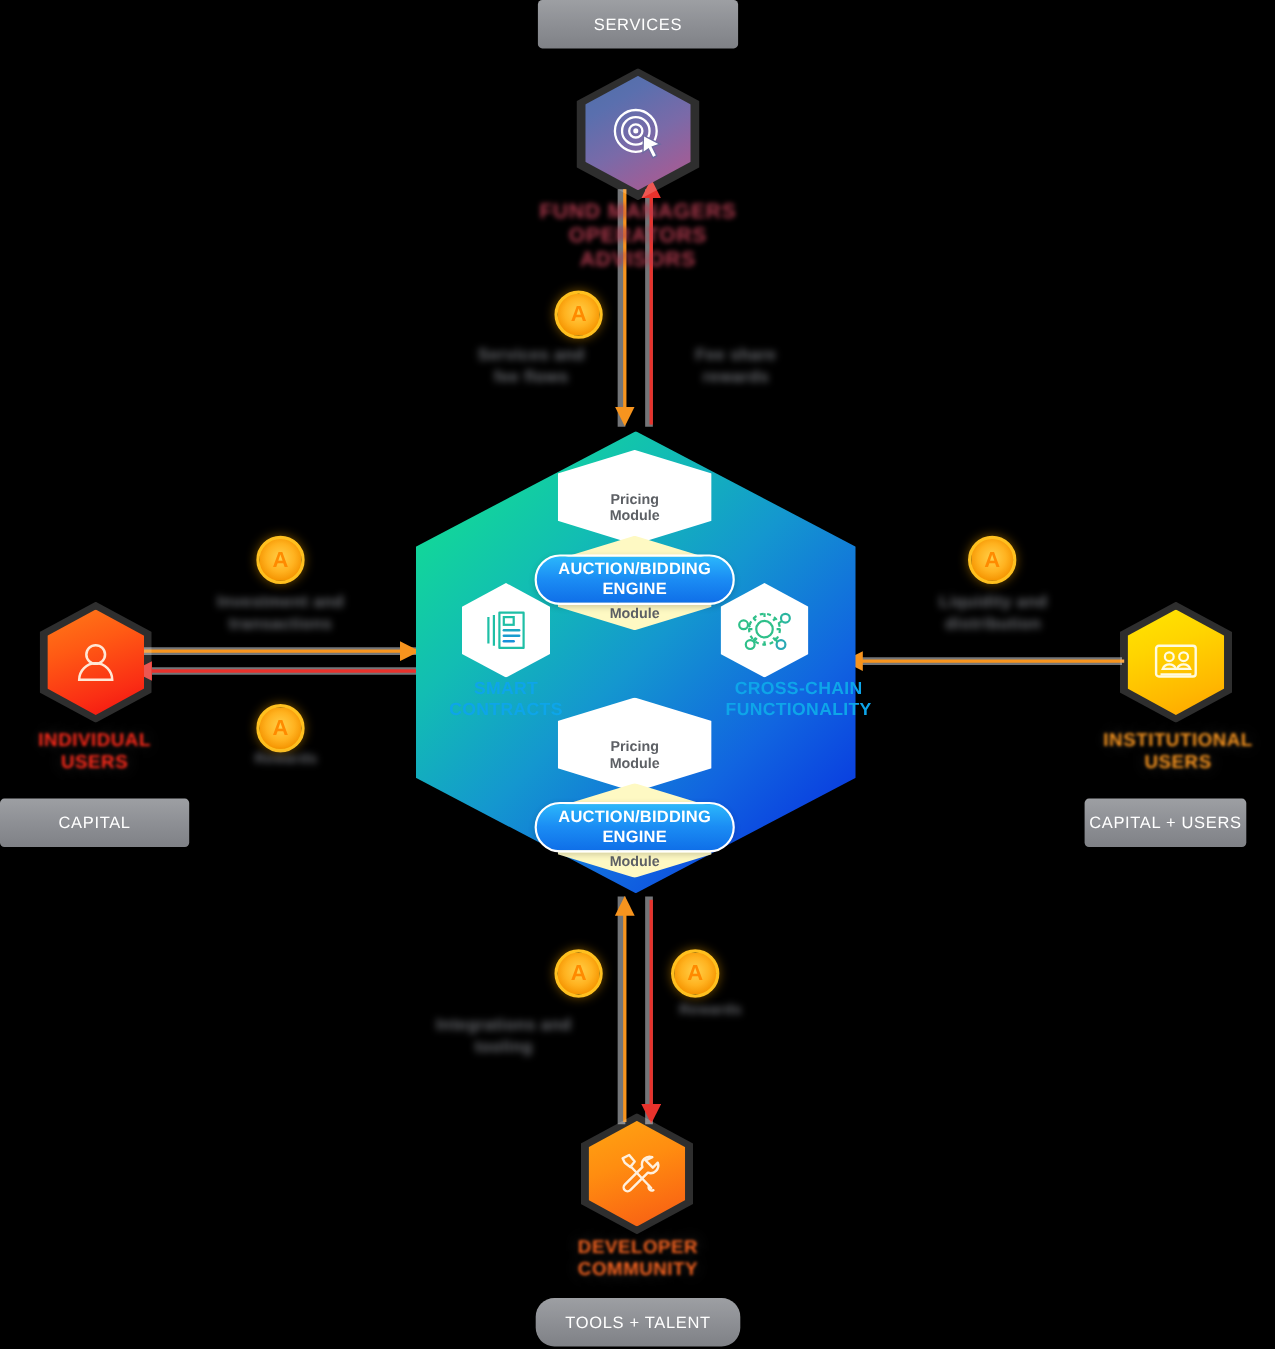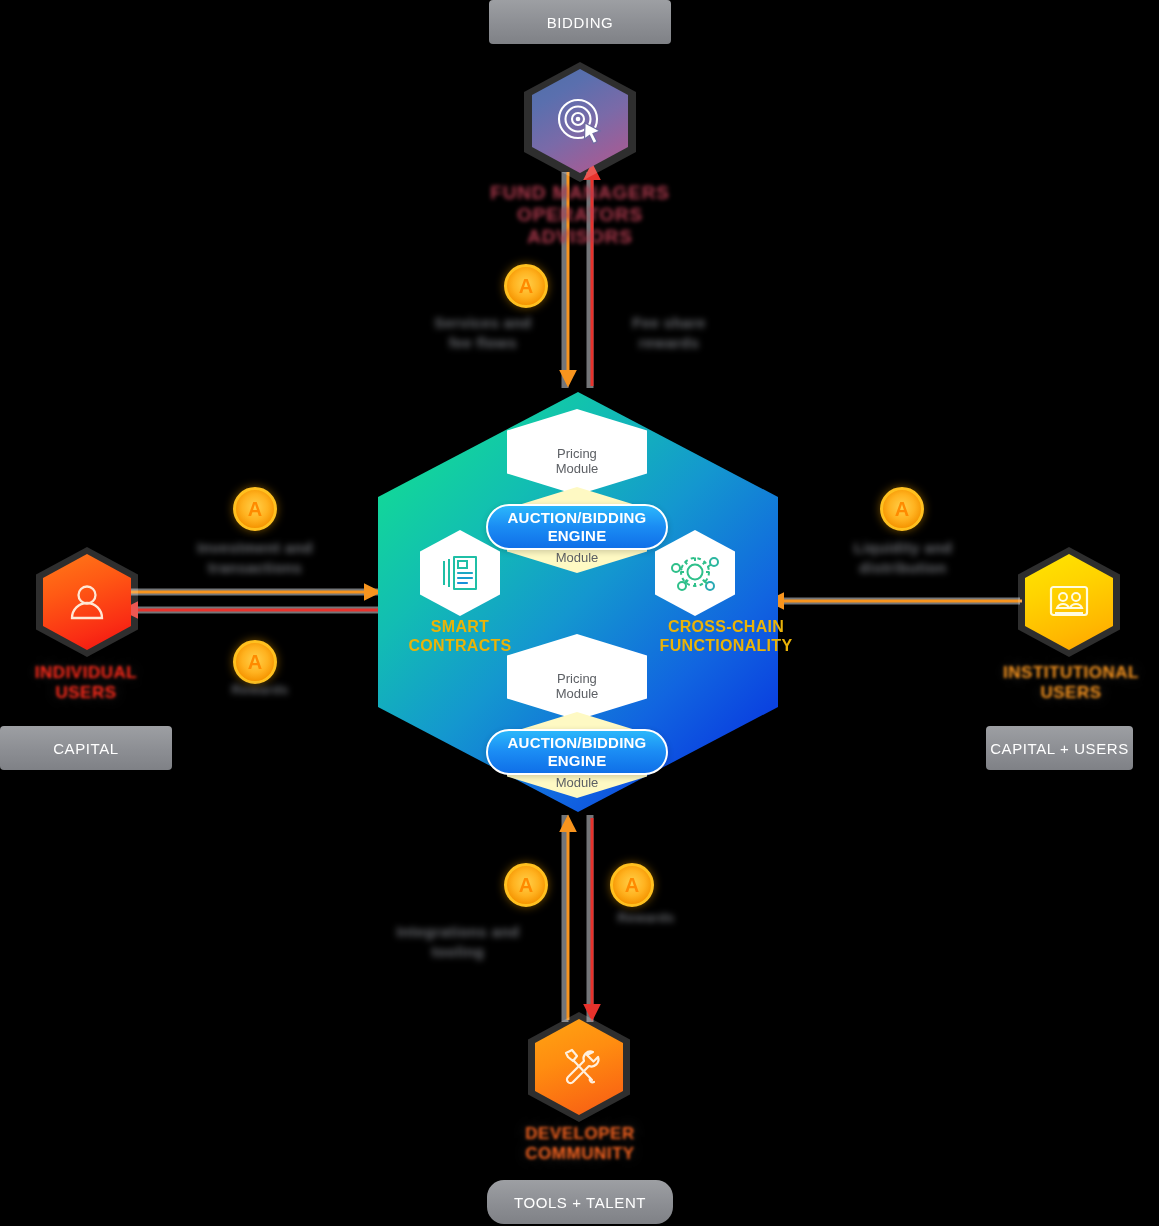--- a/index.html
+++ b/index.html
@@ -77,20 +77,21 @@
   }
 
   
   .sub-hex {
     position: absolute;
     clip-path: polygon(50% 0%, 100% 25%, 100% 75%, 50% 100%, 0% 75%, 0% 25%);
     display: flex;
     flex-direction: column;
     align-items: center;
     justify-content: center;
+    font-weight: bold;
   }
   .sub-hex.white { background: #ffffff; }
   .sub-hex.grayish { background: #fef9c3; }
 
   .module-text {
     color: #5d6065;
     font-size: 13px;
     line-height: 1.18;
     text-align: center;
     white-space: pre-line;
@@ -116,21 +117,21 @@
   }
 
   .icon-hex {
     position: absolute;
     clip-path: polygon(50% 0%, 100% 25%, 100% 75%, 50% 100%, 0% 75%, 0% 25%);
     background: #ffffff;
     display: flex; align-items: center; justify-content: center;
   }
   .core-pillar-label {
     position: absolute;
-    color: #eab308;
+    color: #0ea5e9;
     font-size: 16px;
     font-weight: 700;
     line-height: 1.2;
     text-align: center;
     letter-spacing: .3px;
     white-space: pre-line;
   }
 
   
   .coin {
@@ -210,21 +211,21 @@
     <line x1="122" y1="592" x2="378" y2="592" stroke="#f7941e" stroke-width="3" marker-end="url(#ah-orange)"></line>
     <line x1="380" y1="610" x2="124" y2="610" stroke="#e8322c" stroke-width="3" marker-end="url(#ah-red)"></line>
 
     <line x1="1022" y1="601" x2="770" y2="601" stroke="#f7941e" stroke-width="3" marker-end="url(#ah-orange)"></line>
 
     <polygon points="374,592 382,587 382,597" fill="#f7941e"></polygon>
     <polygon points="784,601 776,596 776,606" fill="#f7941e"></polygon>
   </svg>
 
   <div class="badge" style="left:489px; top:0px; width:182px;">
-    <span>BIDDING</span>
+    <span>SERVICES</span>
   </div>
 
   <div>
     <div class="hex-ring" style="left:524px; top:62px; width:112px; height:120px;"></div>
     <div class="hex" style="left:532px; top:69px; width:96px; height:104px;
                 background: linear-gradient(150deg,#4e6fa8 0%, #5a6fae 25%, #7a6aa8 55%, #9b5f99 80%, #a95e8c 100%);">
       <svg width="56" height="56" viewBox="0 0 56 56">
         <g fill="none" stroke="#ffffff" stroke-width="2.1">
           <circle cx="26" cy="26" r="19"></circle>
           <circle cx="26" cy="26" r="12.5"></circle>

